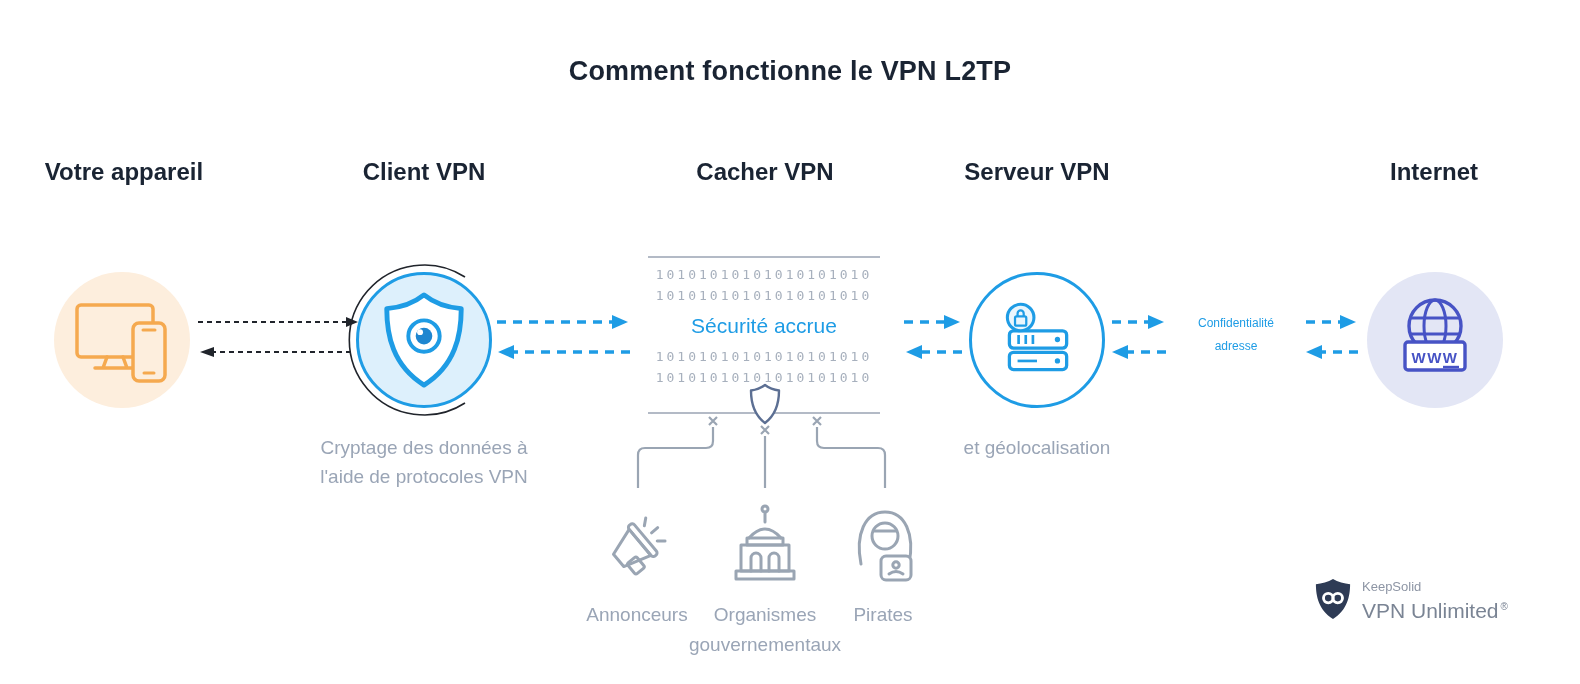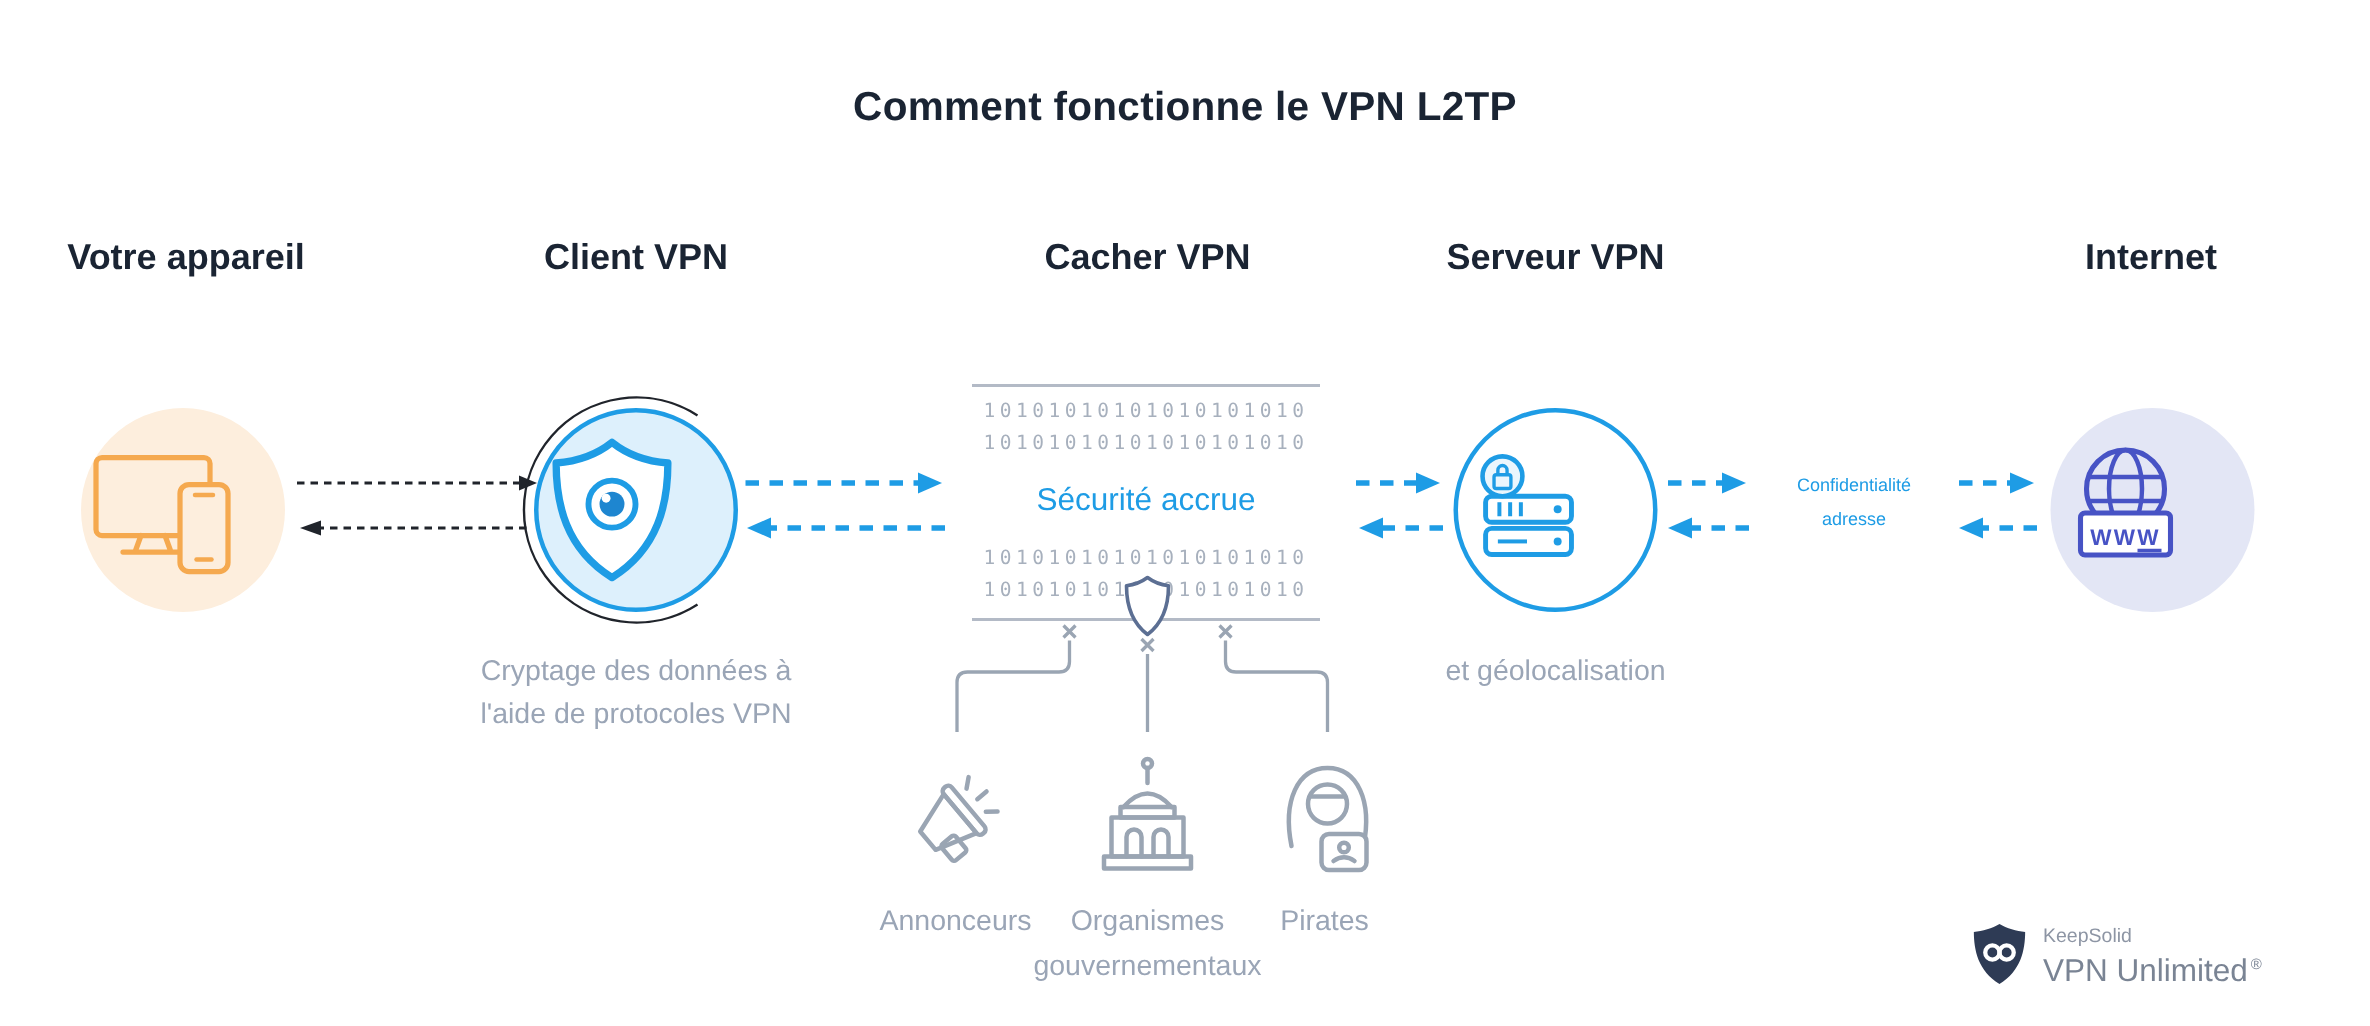--- a/index.html
+++ b/index.html
@@ -6,44 +6,44 @@
   html,body { background:#ffffff; }
   body { font-family:"Liberation Sans", sans-serif; }
   .stage-wrap { position:relative; width:1580px; height:684px; background:#ffffff; overflow:hidden; }
 
   .abs { position:absolute; }
   .centered { transform:translateX(-50%); white-space:nowrap; }
 
   .title { top:56px; left:790px; font-size:27px; font-weight:bold; color:#1a2433; letter-spacing:.2px; }
   .stage-label { top:158px; font-size:24px; font-weight:bold; color:#1a2433; }
 
-  .circle { position:absolute; width:136px; height:136px; border-radius:50%; top:272px; display:flex; align-items:center; }
+  .circle { position:absolute; width:136px; height:136px; border-radius:50%; top:272px; display:flex; align-items:center; justify-content:center; }
   .circle-device   { left:54px;  background:#fdeedd; }
   .circle-client   { left:356px; background:#ddf0fc; border:3px solid #1e9ce5; }
   .circle-server   { left:969px; background:#ffffff; border:3px solid #1e9ce5; }
   .circle-internet { left:1367px; background:#e3e6f5; }
 
   .layer { position:absolute; left:0; top:0; pointer-events:none; }
 
   .tunnel { position:absolute; left:648px; top:256px; width:232px; height:158px;
             border-top:2px solid #b3bac6; border-bottom:2px solid #b3bac6;
-            display:flex; flex-direction:column; align-items:center; padding:6px 0 8px 0; }
+            display:flex; flex-direction:column; align-items:center; padding:6px 0 24px 0; }
   .binary-row { font-family:"DejaVu Sans Mono", monospace; font-size:13px; letter-spacing:3px;
                 color:#a7b0bd; line-height:17px; height:17px; margin:2px 0; }
   .security-text { flex:1; display:flex; align-items:center; font-size:21px; color:#1e9ce5; }
 
   .tunnel-shield { position:absolute; left:748px; top:383px; z-index:3; }
 
   .caption { top:433px; font-size:19px; line-height:29px; color:#9aa5b6; text-align:center; }
   .privacy-label { top:312px; left:1236px; font-size:12px; line-height:23px; color:#1e9ce5; text-align:center; }
 
   .threat-label { top:600px; font-size:19px; line-height:30px; color:#9aa5b6; text-align:center; }
   .threat-icon { position:absolute; }
 
-  .logo { position:absolute; left:1314px; top:614px; display:flex; align-items:flex-start; }
+  .logo { position:absolute; left:1314px; top:577px; display:flex; align-items:flex-start; }
   .logo-text { margin-left:10px; padding-top:2px; }
   .logo-company { font-size:13px; color:#8d95a4; line-height:16px; }
   .logo-product { font-size:21px; color:#7a8494; font-weight:500; line-height:24px; }
   .logo-reg { font-size:10px; color:#7a8494; vertical-align:super; margin-left:2px; }
 </style>
 </head>
 <body>
 
 <div class="stage-wrap">
 

